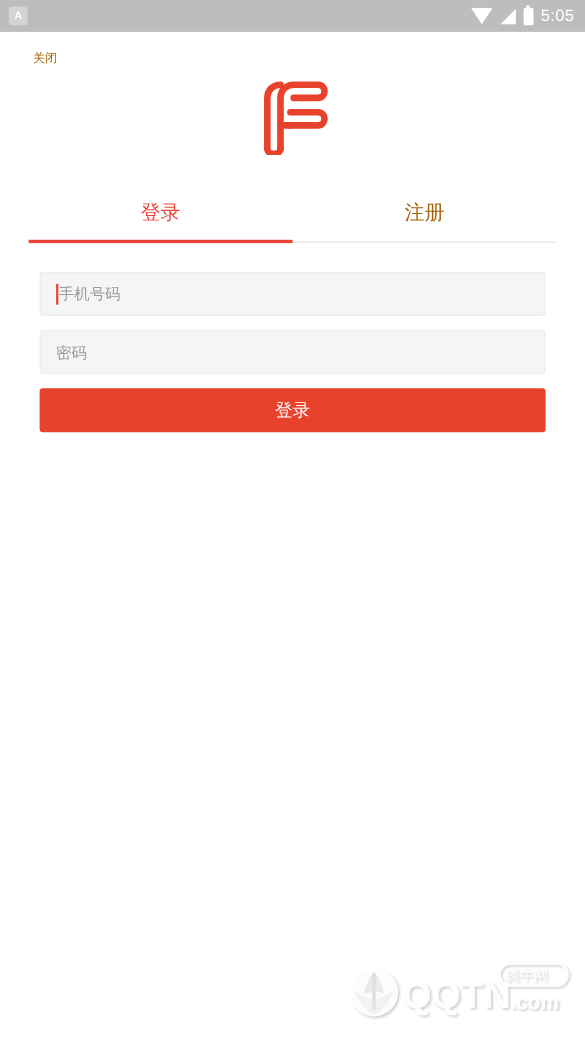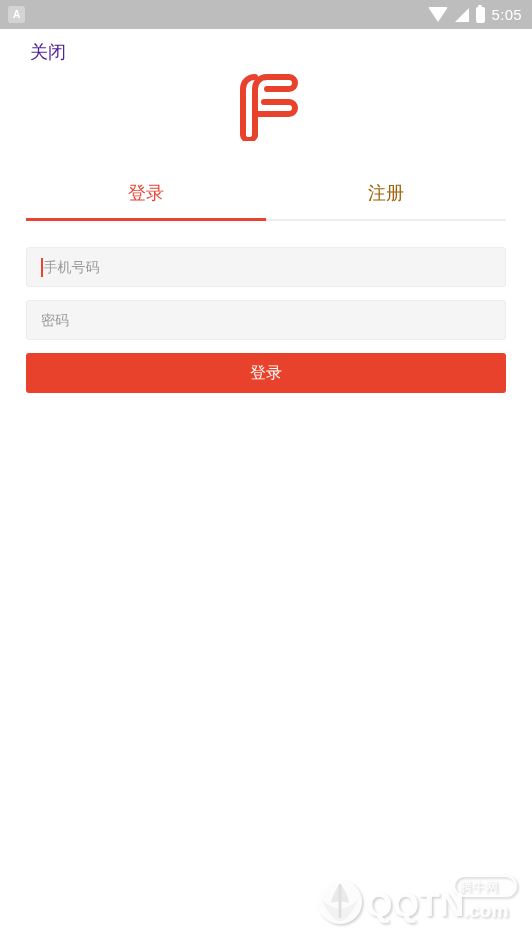--- a/index.html
+++ b/index.html
@@ -90,22 +90,22 @@
     letter-spacing: 0.3px;
     line-height: 1;
   }
 
   
   .close-row {
     padding: 14px 0 0 30px;
     height: 42px;
   }
   .close-link {
-    color: #4c1d95;
-    font-size: 18px;
+    color: #a16207;
+    font-size: 11px;
     line-height: 1;
     cursor: pointer;
     display: inline-block;
   }
 
   
   .logo-wrap {
     display: flex;
     justify-content: center;
     align-items: center;
@@ -135,21 +135,21 @@
     position: absolute;
     bottom: -2px;
     left: 0;
     width: 50%;
     height: 3px;
     background: #ea4335;
   }
 
   
   .form {
-    margin: 0 26px;
+    margin: 0 36px;
     padding-top: 26px;
   }
   .field {
     position: relative;
     height: 40px;
     background: #f5f5f5;
     border: 1px solid #ececec;
     border-radius: 3px;
     display: flex;
     align-items: center;

